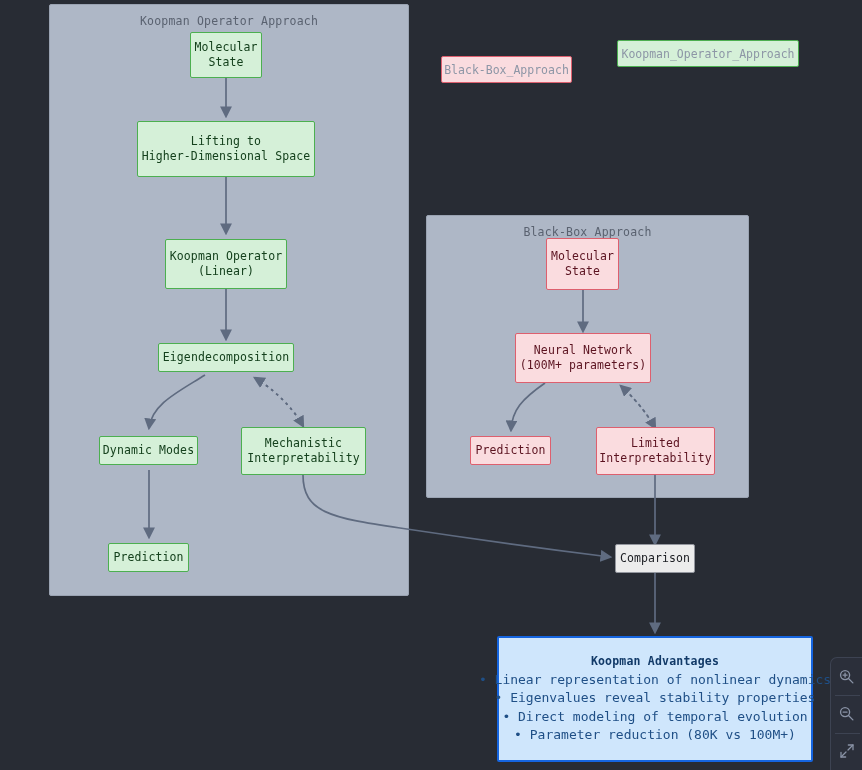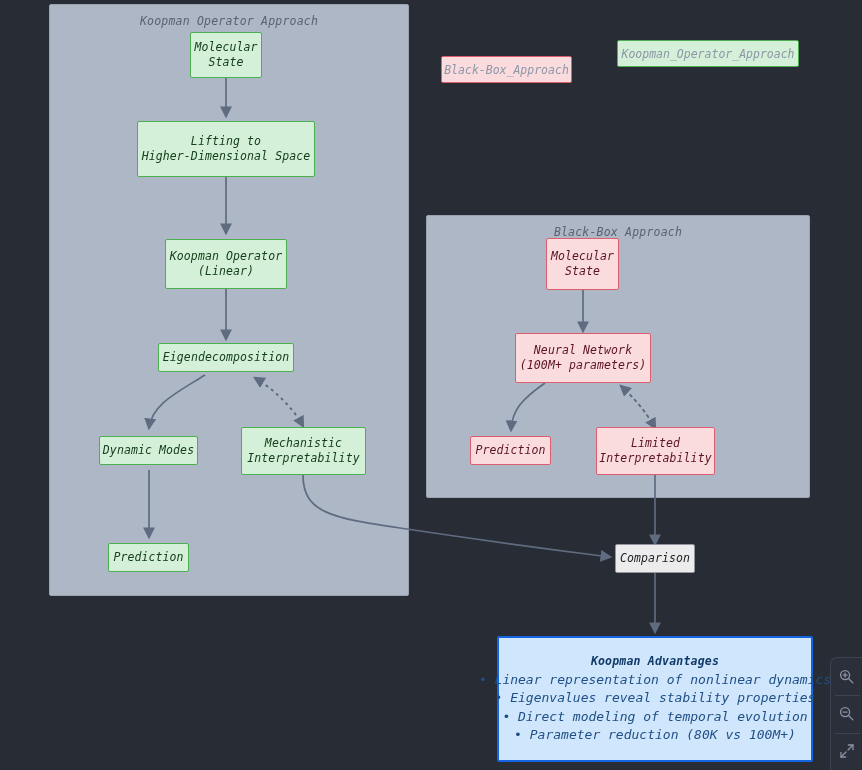--- a/index.html
+++ b/index.html
@@ -12,21 +12,20 @@
     height: 770px;
     position: relative;
     overflow: hidden;
     font-family: "DejaVu Sans Mono", "Liberation Mono", monospace;
   }
 
   #canvas {
     position: absolute;
     inset: 0;
     background: #282c34;
-    font-style: italic;
   }
 
   
   .subgraph {
     position: absolute;
     background: #aeb7c6;
     border: 1.3px solid #9aa3b2;
     border-radius: 2px;
     box-sizing: border-box;
   }
@@ -162,21 +161,21 @@
 </style>
 </head>
 <body>
 
 <div id="canvas">
 
   <div class="subgraph" style="left:49px; top:4px; width:360px; height:592px;">
     <div class="subgraph-title" style="top:9px;">Koopman Operator Approach</div>
   </div>
 
-  <div class="subgraph" style="left:426px; top:215px; width:384px; height:283px;">
+  <div class="subgraph" style="left:426px; top:215px; width:323px; height:283px;">
     <div class="subgraph-title" style="top:9px;">Black-Box Approach</div>
   </div>
 
   <svg class="edges" viewBox="0 0 862 770">
     <defs>
       <marker id="arrow" viewBox="0 0 10 10" refX="8" refY="5" markerWidth="7" markerHeight="7" orient="auto-start-reverse">
         <path d="M 0 0 L 10 5 L 0 10 z" fill="#5f6b80"></path>
       </marker>
     </defs>
     <g fill="none" stroke="#5f6b80" stroke-width="1.7" marker-end="url(#arrow)">

